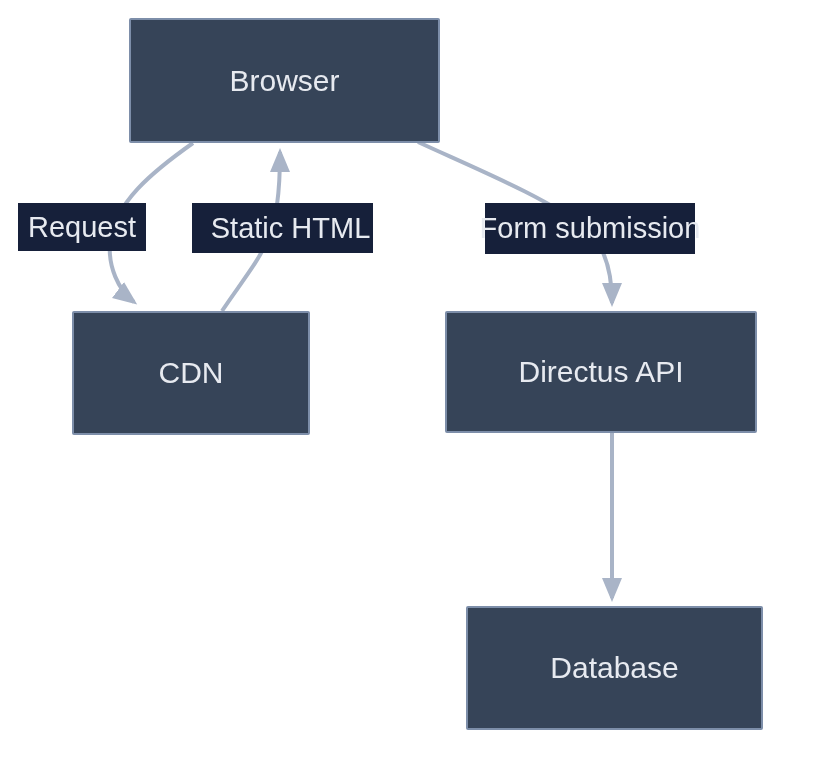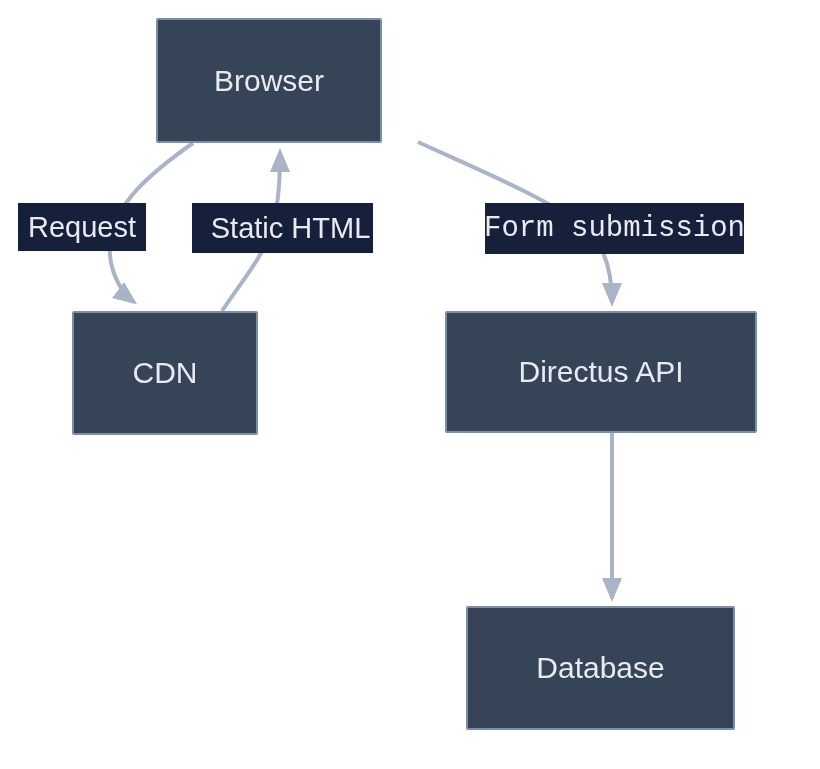--- a/index.html
+++ b/index.html
@@ -32,38 +32,38 @@
     border: 2px solid #7d8ea9;
     border-radius: 2px;
     box-sizing: border-box;
     display: flex;
     align-items: center;
     justify-content: center;
     color: #e7eaf0;
     font-size: 30px;
     white-space: nowrap;
   }
-  .node-browser   { left: 156px; top: 18px;  width: 226px; height: 125px; }
-  .node-cdn       { left: 72px;  top: 311px; width: 186px; height: 124px; text-align: right; }
+  .node-browser   { left: 129px; top: 18px;  width: 311px; height: 125px; }
+  .node-cdn       { left: 72px;  top: 311px; width: 238px; height: 124px; text-align: right; }
   .node-directus  { left: 445px; top: 311px; width: 312px; height: 122px; }
-  .node-database  { left: 466px; top: 606px; width: 269px; height: 124px; }
+  .node-database  { left: 466px; top: 606px; width: 297px; height: 124px; }
   .edge-label {
     position: absolute;
     background: #16203a;
     color: #e7eaf0;
     display: flex;
     align-items: center;
     justify-content: center;
     font-size: 29px;
     white-space: nowrap;
     box-sizing: border-box;
   }
   .label-request    { left: 18px;  top: 203px; width: 128px; height: 48px; }
   .label-static     { left: 192px; top: 203px; width: 181px; height: 50px; padding-left: 16px; }
-  .label-form       { left: 485px; top: 203px; width: 259px; height: 51px; font-family: Liberation Mono, monospace; }
+  .label-form       { left: 485px; top: 203px; width: 210px; height: 51px; }
   .label-validation { left: 487px; top: 495px; width: 255px; height: 53px; }
 </style>
 </head>
 <body>
 
 <div class="canvas">
 
   <svg class="edges-layer" width="820" height="769" viewBox="0 0 820 769" xmlns="http://www.w3.org/2000/svg">
     <defs>
       <marker id="arrowhead" markerWidth="7" markerHeight="6" refX="5" refY="2.5" orient="auto" markerUnits="strokeWidth">

